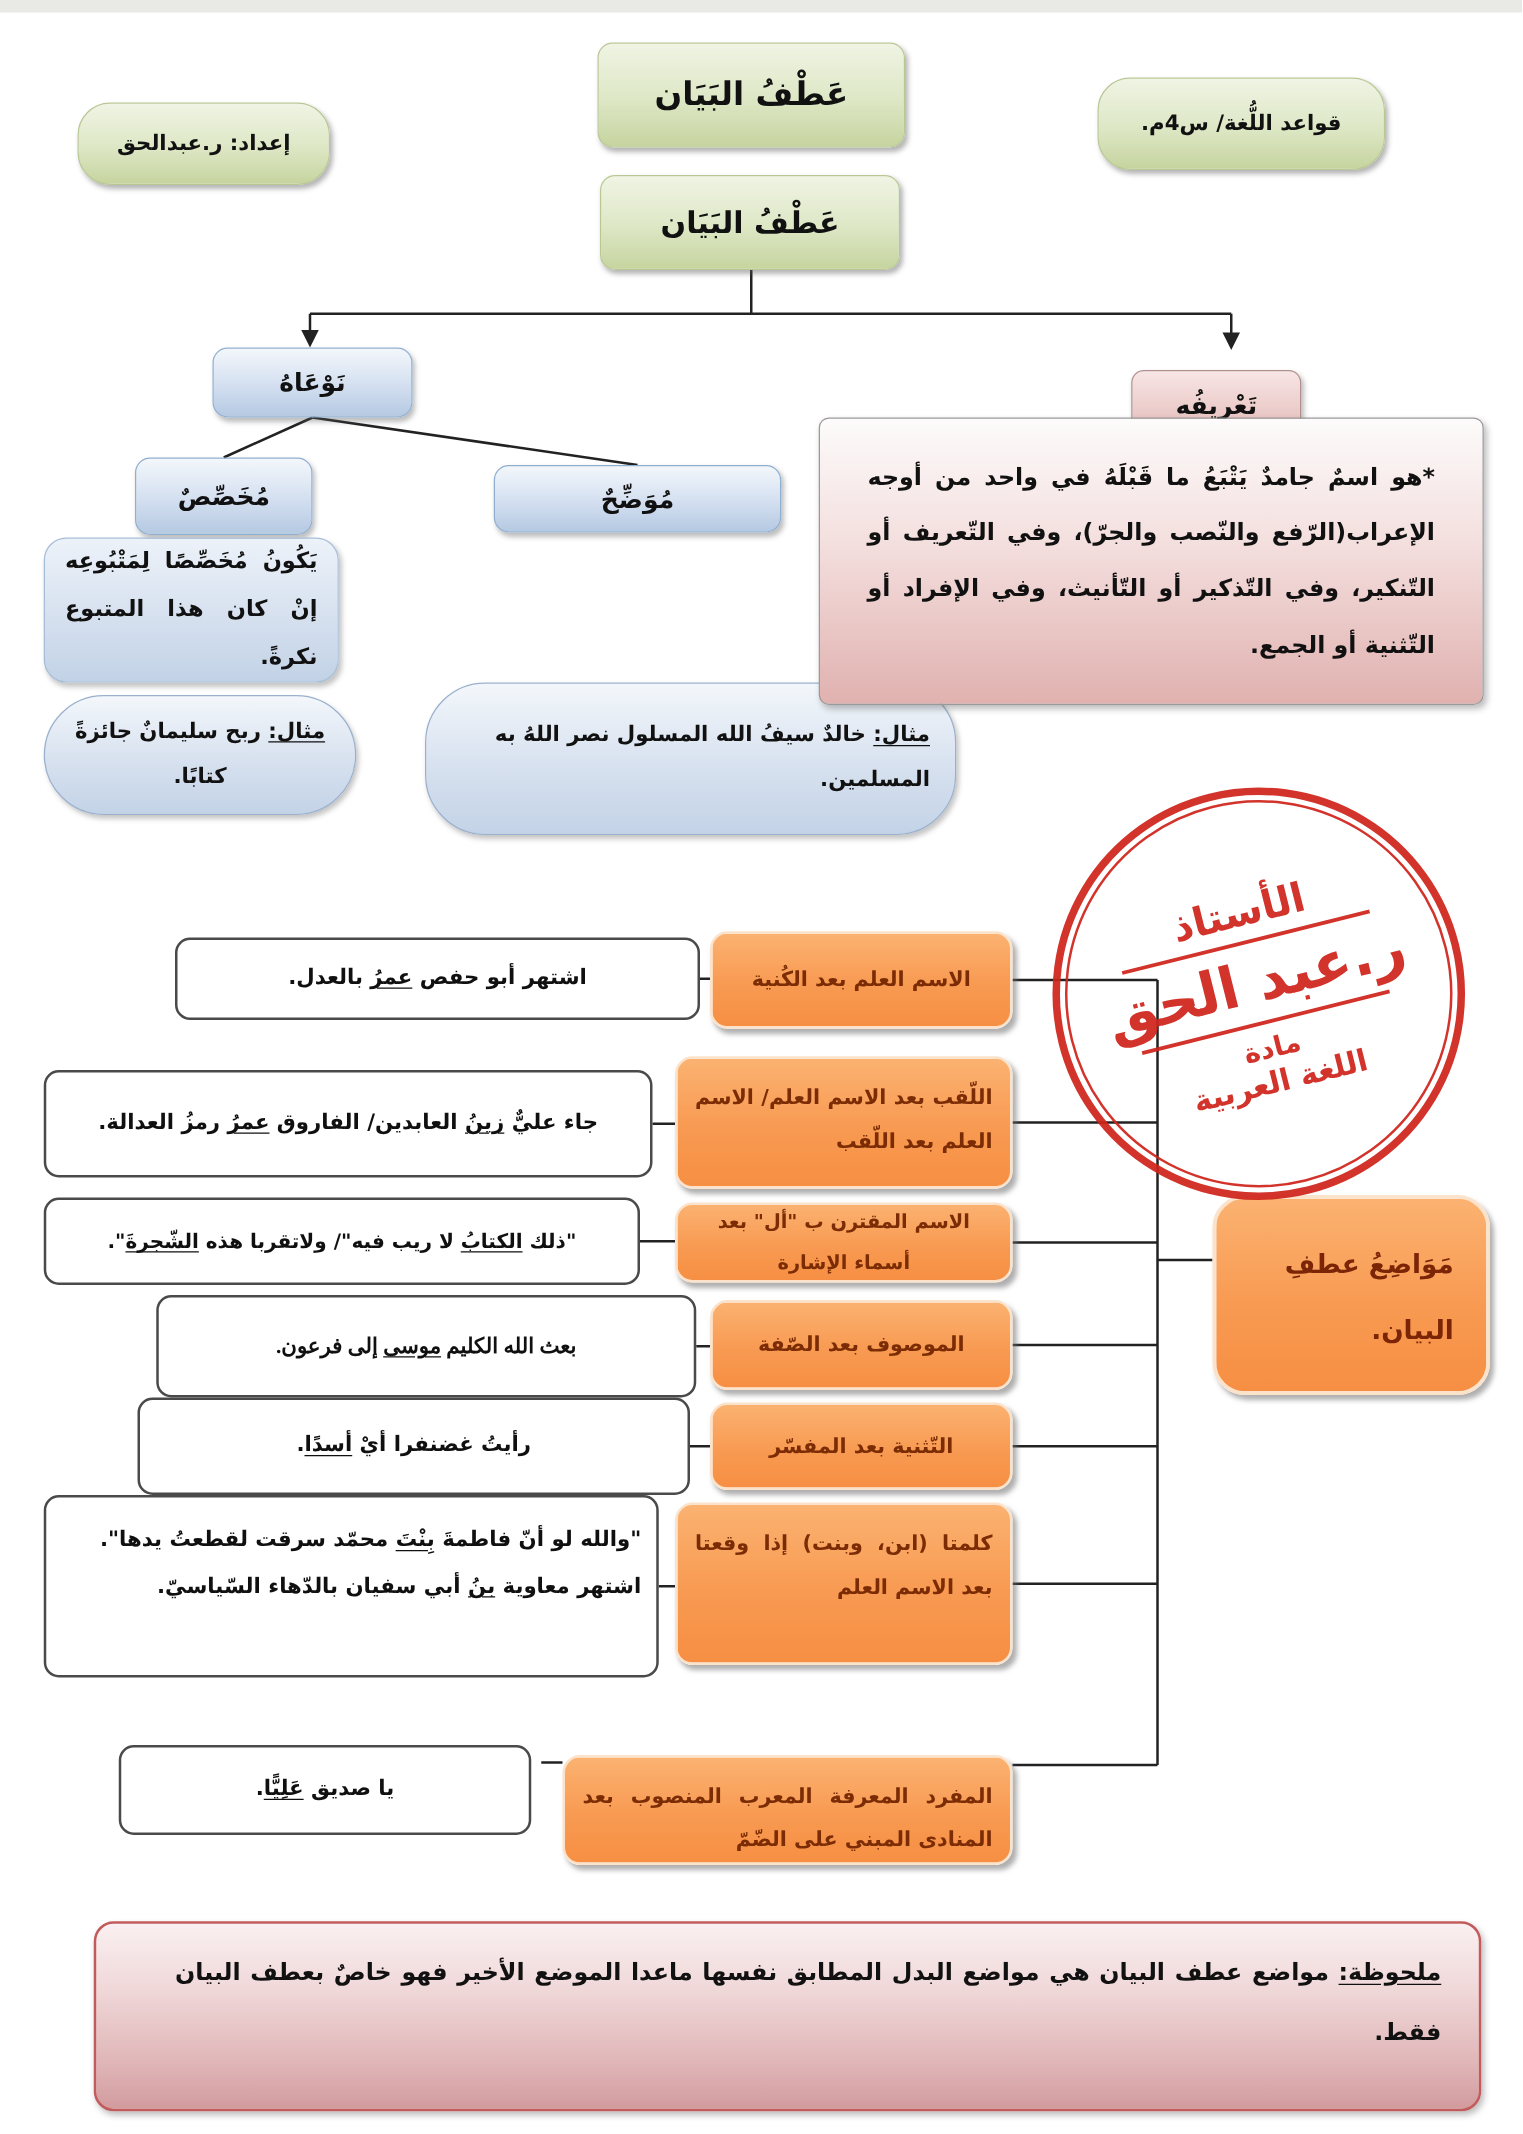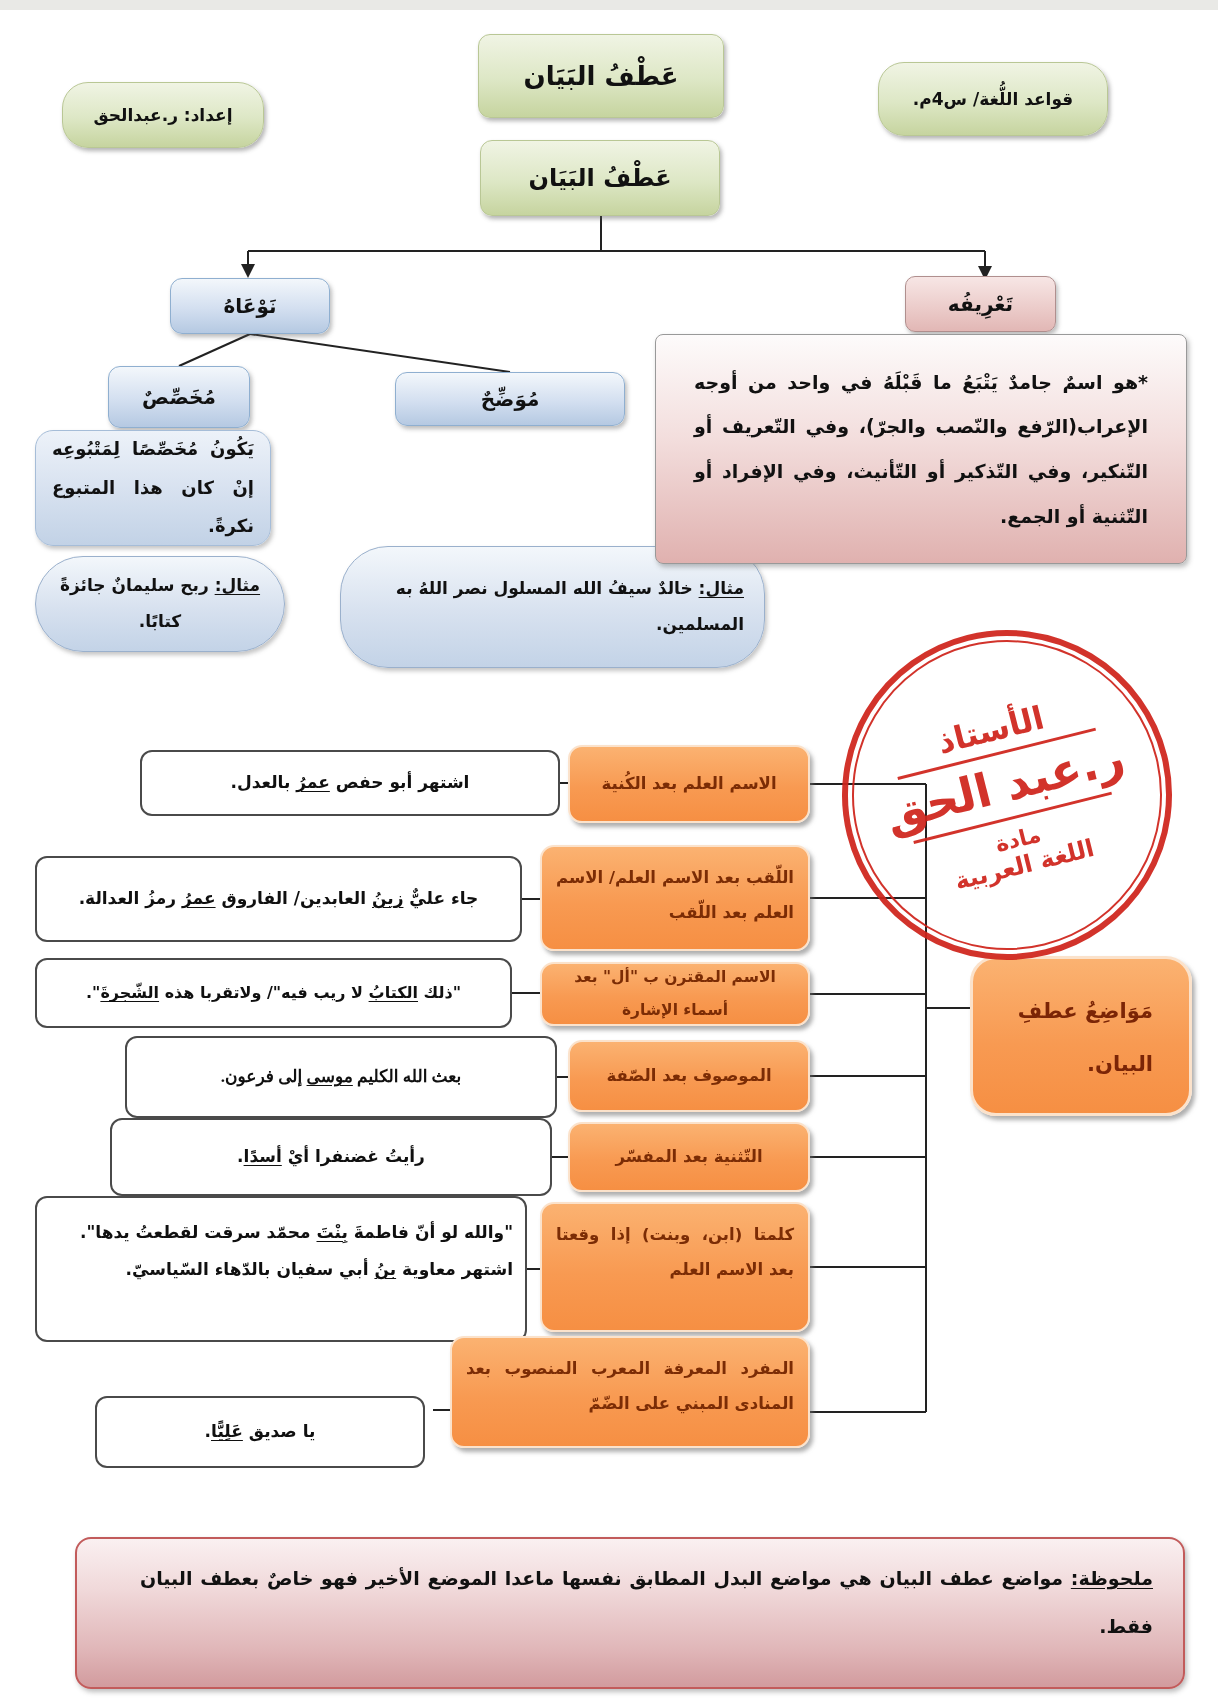--- a/index.html
+++ b/index.html
@@ -50,21 +50,21 @@
   
   .orange{
     background:linear-gradient(180deg,#fbb271 0%,#f89a52 55%,#f68f43 100%);
     border:2px solid #fbe2cb;border-radius:14px;
     box-shadow:3px 4px 4px rgba(110,110,110,.55);
     color:#7b2c05;font-size:16.5px;padding:6px 14px;line-height:2.1;
   }
   .orange.justify{text-align:justify;text-align-last:auto;display:block;padding-top:14px;}
   .positions{
     border-radius:26px;border-width:3px;font-size:21px;color:#7b2506;
-    line-height:2.5;text-align:right;padding:10px 36px;display:block;padding-top:26px;
+    line-height:2.5;text-align:right;padding:10px 26px;display:block;padding-top:26px;
   }
   
   .example{
     background:#fff;border:2px solid #4a4a4a;border-radius:12px;
     padding:4px 12px;font-size:17px;line-height:2.2;color:#101010;
   }
   .example.right{ text-align:right; }
   
   .note{
     background:linear-gradient(180deg,#faf0f1 0%,#f0d8d9 35%,#e0b6b8 75%,#d29b9e 100%);
@@ -140,21 +140,21 @@
   <div class="box blue-desc" style="left:35px;top:430px;width:236px;height:116px;">
       <div><span>يَكُونُ مُخَصِّصًا لِمَتْبُوعِه إنْ كان هذا </span><span class="b">المتبوع نكرةً.</span></div>
     </div>
   <div class="box blue-pill" style="left:35px;top:556px;width:250px;height:96px;">
       <div><span class="u b">مثال:</span><span> ربح سليمانٌ جائزةً كتابًا.</span></div>
     </div>
   <div class="box blue-pill" style="left:340px;top:546px;width:425px;height:122px;text-align:right;">
       <div><span class="u b">مثال:</span><span> خالدٌ سيفُ الله المسلول نصر اللهُ به المسلمين.</span></div>
     </div>
 
-  <div class="box pink-label" style="left:905px;top:276px;width:151px;height:56px;font-size:20px;">تَعْرِيفُه</div>
+  <div class="box pink-label" style="left:905px;top:296px;width:136px;height:56px;font-size:20px;">تَعْرِيفُه</div>
   <div class="box pink-desc" style="left:655px;top:334px;width:532px;height:230px;">*هو اسمٌ جامدٌ يَتْبَعُ ما قَبْلَهُ في واحد من أوجه الإعراب(الرّفع والنّصب والجرّ)، وفي التّعريف أو التّنكير، وفي التّذكير أو التّأنيث، وفي الإفراد أو التّثنية أو الجمع.</div>
 
   <div class="stamp">
     <div class="ring-outer"></div>
     <div class="ring-inner"></div>
     <div class="s-title">الأستاذ</div>
     <div class="rule"></div>
     <div class="s-name">ر.عبد الحق</div>
     <div class="rule"></div>
     <div class="s-sub1">مادة</div>
@@ -187,21 +187,21 @@
   <div class="box example" style="left:110px;top:1118px;width:442px;height:78px;">
       <div><span>رأيتُ غضنفرا أيْ </span><span class="u b">أسدًا</span><span>.</span></div>
     </div>
 
   <div class="box orange justify" style="left:540px;top:1202px;width:270px;height:130px;">كلمتا (ابن، وبنت) إذا وقعتا بعد الاسم العلم</div>
   <div class="box example right" style="left:35px;top:1196px;width:492px;height:146px;display:block;padding-top:16px;">
       <div><span>"والله لو أنّ فاطمةَ </span><span class="u b">بِنْتَ</span><span> محمّد سرقت لقطعتُ يدها".</span></div>
       <div><span>اشتهر معاوية </span><span class="u b">بنُ</span><span> أبي سفيان بالدّهاء السّياسيّ.</span></div>
     </div>
 
-  <div class="box orange justify" style="left:450px;top:1336px;width:360px;height:112px;">المفرد المعرفة المعرب المنصوب بعد المنادى المبني على الضّمّ</div>
+  <div class="box orange justify" style="left:450px;top:1404px;width:360px;height:88px;">المفرد المعرفة المعرب المنصوب بعد المنادى المبني على الضّمّ</div>
   <div class="box example" style="left:95px;top:1372px;width:330px;height:72px;margin-top:24px;">
       <div><span>يا صديق </span><span class="u b">عَلِيًّا</span><span>.</span></div>
     </div>
 
   <div class="box note" style="left:75px;top:1537px;width:1110px;height:152px;">
       <div><span class="u">ملحوظة:</span><span> مواضع عطف البيان هي مواضع البدل المطابق نفسها ماعدا الموضع الأخير فهو خاصٌ بعطف البيان</span></div>
       <div><span>فقط.</span></div>
     </div>
 </div>
 

